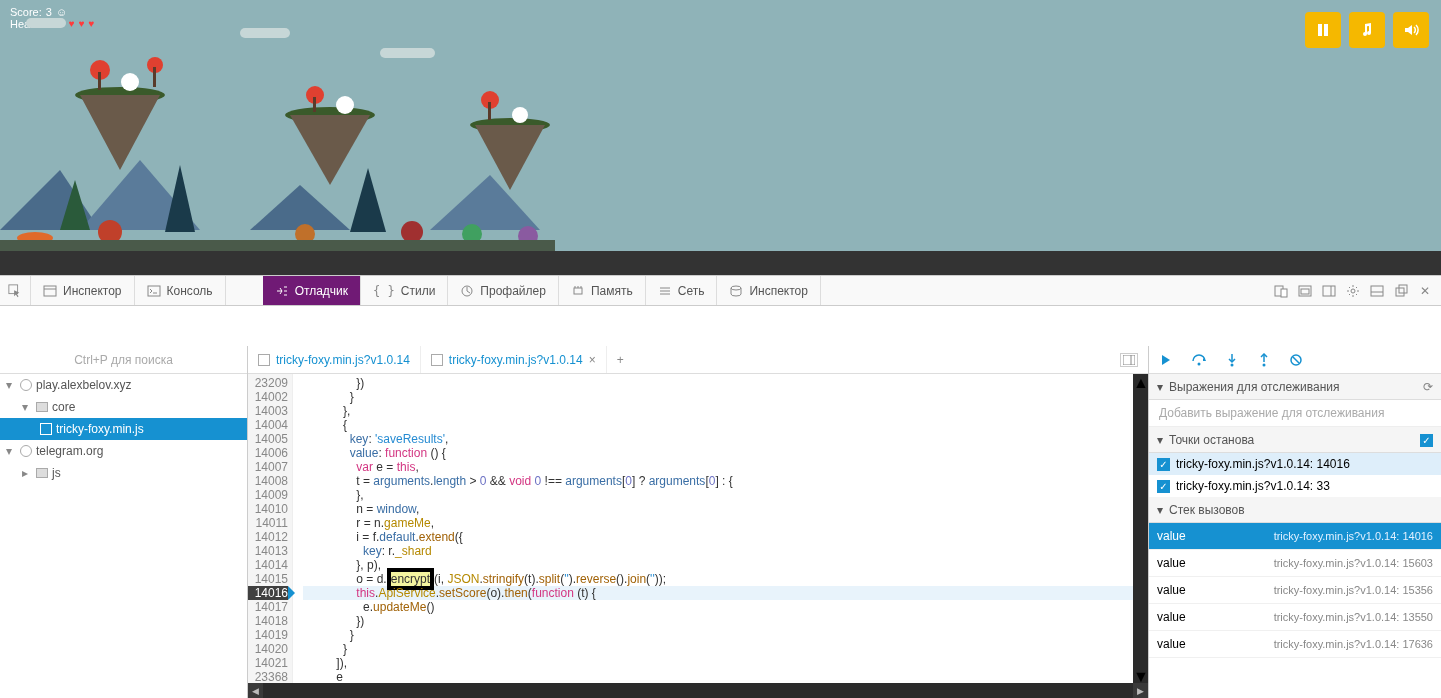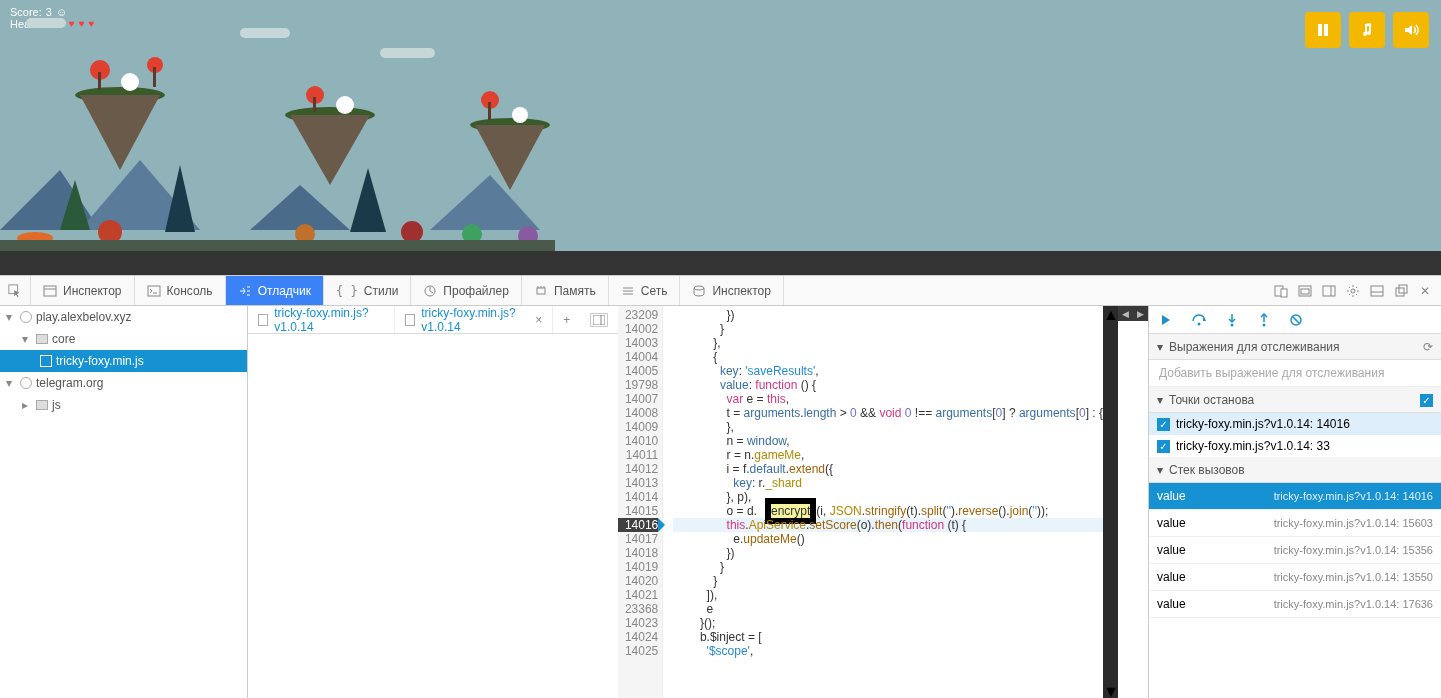--- a/index.html
+++ b/index.html
@@ -11,45 +11,45 @@
 .hud div { display: flex; align-items: flex-start; gap: 4px; }
 .heart { color: #ff3b3b; font-size: 10px; }
 .game-btns { position: absolute; top: 12px; right: 12px; display: flex; gap: 8px; }
 .game-btn { width: 36px; height: 36px; background: #f5b800; border-radius: 4px; display: flex; align-items: center; justify-content: center; color: #fff; }
 .game-canvas { position: absolute; left: 0; bottom: 0; width: 555px; height: 275px; }
 .ground { position: absolute; bottom: 23px; left: 0; width: 555px; height: 12px; background: #4a5a4a; }
 .rect-btm { position: absolute; bottom: 0; left: 0; width: 1441px; height: 24px; background: #333; }
 .cloud { position: absolute; background: #c7d7d7; border-radius: 8px; }
 
 
-.devtools { width: 100%; height: 423px; display: flex; flex-direction: column; border-top: 1px solid #ccc; }
+.devtools { width: 100%; height: 423px; display: flex; flex-direction: column; border-top: 1px solid #ccc; gap: 40px; }
 .tool-tabs { height: 30px; display: flex; align-items: stretch; border-bottom: 1px solid #ccc; background: #f9f9f9; font-size: 12px; color: #555; }
 .tool-tab { display: flex; align-items: center; gap: 6px; padding: 0 12px; border-right: 1px solid #ddd; cursor: pointer; }
-.tool-tab.active { background: #3b82f6; color: #fff; }
+.tool-tab.active { background: #701a75; color: #fff; margin-left: 37px; }
 .tool-tab svg, .tool-tab .ticon { width: 14px; height: 14px; }
 .tool-right { margin-left: auto; display: flex; align-items: center; gap: 8px; padding: 0 8px; }
 .tool-right span { width: 16px; height: 16px; color: #888; display: flex; align-items: center; justify-content: center; cursor: pointer; }
 
 
 .dbg-body { flex: 1; display: flex; overflow: hidden; }
 
 .sources { width: 248px; border-right: 1px solid #ccc; display: flex; flex-direction: column; font-size: 12px; color: #555; }
 .sources-search { height: 28px; display: flex; align-items: center; justify-content: center; color: #aaa; border-bottom: 1px solid #ddd; }
 .tree { flex: 1; overflow: auto; }
 .tree-row { display: flex; align-items: center; height: 22px; padding-left: 6px; gap: 4px; cursor: pointer; }
 .tree-row.lvl1 { padding-left: 22px; }
 .tree-row.lvl2 { padding-left: 40px; }
 .tree-row.sel { background: #1691d1; color: #fff; }
 .tw { width: 10px; display: inline-block; color: #888; }
 .fi { width: 12px; height: 12px; border: 1px solid #aaa; display: inline-block; }
 .fd { width: 12px; height: 10px; background: #ddd; border: 1px solid #aaa; display: inline-block; }
 .gl { width: 12px; height: 12px; border: 1px solid #aaa; border-radius: 50%; display: inline-block; }
 
 
-.code-pane { flex: 1; display: flex; flex-direction: row; min-width: 0; }
+.code-pane { flex: 1; display: flex; flex-direction: column; min-width: 0; }
 .editor-tabs { height: 28px; display: flex; align-items: center; border-bottom: 1px solid #ddd; font-size: 12px; color: #1691d1; }
 .ed-tab { display: flex; align-items: center; padding: 0 10px; height: 100%; gap: 6px; border-right: 1px solid #eee; cursor: pointer; }
 .ed-tab .x { color: #888; font-size: 12px; }
 .ed-plus { padding: 0 10px; color: #888; cursor: pointer; }
 .ed-pretty { margin-left: auto; padding: 0 10px; display: flex; align-items: center; gap: 8px; color: #888; }
 .ed-pretty span { border: 1px solid #ccc; width: 18px; height: 14px; display: flex; align-items: center; justify-content: center; font-size: 10px; cursor: pointer; }
 
 .code-scroll { flex: 1; display: flex; overflow: hidden; font-family: Consolas, monospace; font-size: 12px; line-height: 14px; position: relative; background: #fff; }
 .gutter { width: 45px; background: #f5f5f5; border-right: 1px solid #eee; text-align: right; color: #888; padding: 2px 4px 2px 0; }
 .gut-line { height: 14px; }
@@ -57,21 +57,21 @@
 .gut-line.bp::after { content: ''; position: absolute; right: -7px; top: 0; border-left: 7px solid #1691d1; border-top: 7px solid transparent; border-bottom: 7px solid transparent; }
 .code-lines { flex: 1; padding: 2px 0 2px 10px; white-space: pre; overflow: auto; color: #333; }
 .cl { height: 14px; }
 .cl.hl { background: #e8f3fb; }
 .kw { color: #d33682; }
 .kw2 { color: #3a6ea5; }
 .str { color: #268bd2; }
 .num { color: #6c71c4; }
 .id { color: #b58900; }
 .fn { color: #a16207; }
-.enc { background: #f5f5a0; border: 6px solid #000000; margin-left: 8px; }
+.enc { background: #f5f5a0; border: 4px solid #000000; }
 .hscroll { height: 15px; background: linear-gradient(#2b2b2b,#2b2b2b); display: flex; align-items: center; }
 .hscroll .arrow { width: 15px; height: 15px; background: #3a3a3a; color: #bbb; display: flex; align-items: center; justify-content: center; font-size: 9px; }
 .hscroll .track { flex: 1; background: #2b2b2b; }
 .vscroll { width: 15px; background: #2b2b2b; display: flex; flex-direction: column; }
 
 
 .dbg-ctrl { height: 28px; border-bottom: 1px solid #ddd; display: flex; align-items: center; padding: 0 10px; gap: 18px; }
 .dbg-ctrl span { color: #1691d1; cursor: pointer; display: flex; }
 
 
@@ -281,20 +281,23 @@
             <rect x="5" y="1" width="8" height="8" fill="none" stroke="#888"></rect>
           </svg>
         </span>
       <span>✕</span>
     </div>
   </div>
 
   <div class="dbg-body">
 
     <div class="sources">
+      <div class="sources-search">
+          <span>Ctrl+P для поиска</span>
+        </div>
       <div class="tree">
         <div class="tree-row">
             <span class="tw">▾</span>
             <span class="gl"></span>
             <span>play.alexbelov.xyz</span>
           </div>
         <div class="tree-row lvl1">
             <span class="tw">▾</span>
             <span class="fd"></span>
             <span>core</span>
@@ -338,21 +341,21 @@
         </div>
       </div>
       <div style="display:flex;flex:1;min-height:0">
         <div class="code-scroll">
           <div class="gutter" id="gutter">
               <div class="gut-line">23209</div>
               <div class="gut-line">14002</div>
               <div class="gut-line">14003</div>
               <div class="gut-line">14004</div>
               <div class="gut-line">14005</div>
-              <div class="gut-line">19798</div>
+              <div class="gut-line">14006</div>
               <div class="gut-line">14007</div>
               <div class="gut-line">14008</div>
               <div class="gut-line">14009</div>
               <div class="gut-line">14010</div>
               <div class="gut-line">14011</div>
               <div class="gut-line">14012</div>
               <div class="gut-line">14013</div>
               <div class="gut-line">14014</div>
               <div class="gut-line">14015</div>
               <div class="gut-line bp">14016</div>

